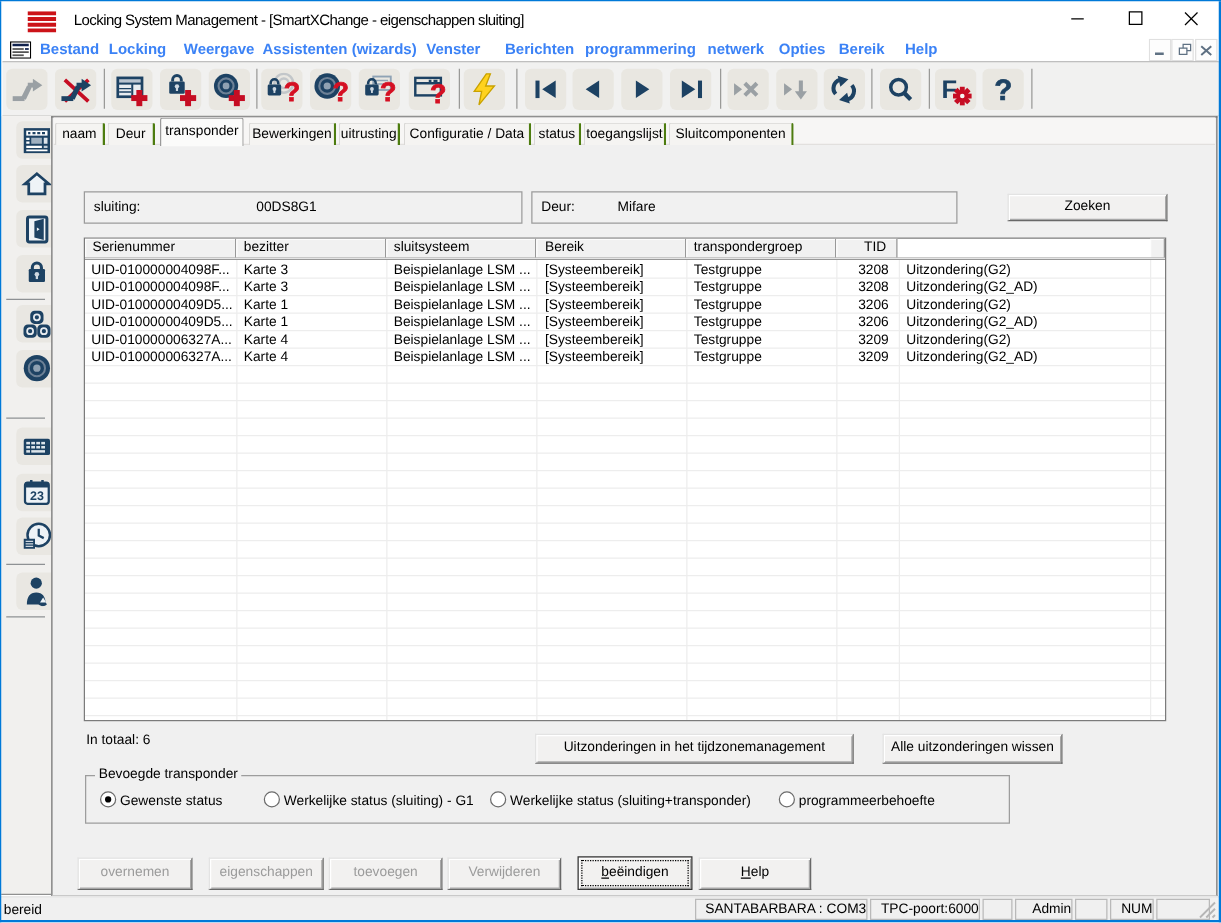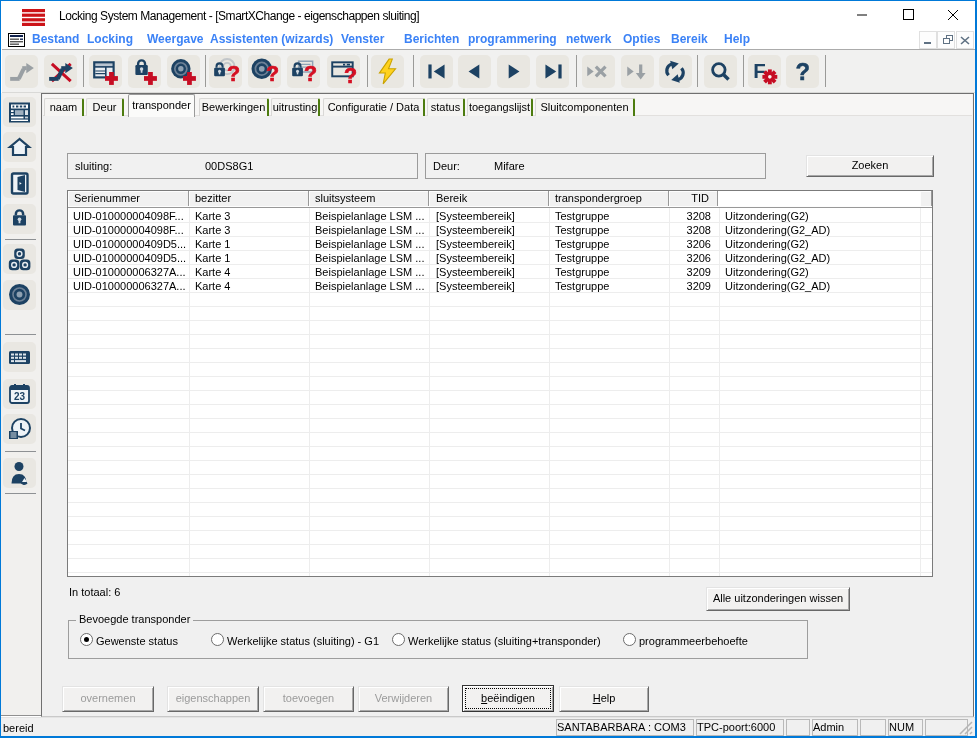--- a/index.html
+++ b/index.html
@@ -17,21 +17,21 @@
 
 #menubar{left:2px;top:28px;width:973px;height:21px;background:#fff;}
 .mi{position:absolute;top:32px;font-size:12px;color:#3b82f6;white-space:nowrap;font-weight:bold;}
 #menusep{left:2px;top:49px;width:973px;height:1px;background:#ababab;}
 
 #toolbar{left:2px;top:50px;width:973px;height:42px;background:#f1f1f0;border-bottom:1px solid #d9d9d7;}
 .tbtn{position:absolute;top:5px;width:33px;height:33px;background:#e9e7e1;border-radius:5px;display:flex;align-items:center;justify-content:center;}
 .tsep{position:absolute;top:5px;width:1px;height:32px;background:#9a9a98;}
 
 #sidebar{left:1px;top:93px;width:40px;height:622px;background:#f1f0ee;border-bottom:1px solid #909090;}
-.sbtn{position:absolute;left:2px;width:33px;height:30px;background:#e9e7e2;border-radius:5px;display:flex;align-items:center;justify-content:center;}
+.sbtn{position:absolute;left:12px;width:33px;height:30px;background:#e9e7e2;border-radius:5px;display:flex;align-items:center;justify-content:center;}
 .ssep{position:absolute;left:4px;width:31px;height:1px;background:#8e9194;}
 
 #mdi{left:41px;top:93px;width:931px;height:622px;background:#f0f0f0;border-left:1px solid #707070;border-top:1px solid #707070;border-right:1px solid #707070;border-bottom:1px solid #c9c9c9;}
 
 #tabstrip{position:absolute;left:1px;top:0px;width:929px;height:21px;background:#f7f6f5;border-bottom:1px solid #e2e0de;}
 .tab{position:absolute;top:4px;height:17px;background:#f5f4f2;border-top:1px solid #d9d8d6;border-left:1px solid #d9d8d6;border-right:2px solid #4d7c0f;border-radius:2px 2px 0 0;font-size:11px;color:#000;text-align:center;line-height:17px;}
 .tabactive{position:absolute;top:0px;height:22px;background:#fbfbfa;border:1px solid #9a9a9a;border-bottom:none;border-radius:2px 2px 0 0;font-size:11px;color:#000;text-align:center;line-height:20px;}
 
 .fieldbox{position:absolute;border:1px solid #9b9b9b;background:#f1f1f1;}
 .lbl{position:absolute;font-size:11px;color:#000;white-space:nowrap;}
@@ -44,21 +44,21 @@
 #hdrbottom{position:absolute;left:0;top:15px;width:100%;height:2px;background:#989898;box-shadow:inset 0 1px 0 #fdfdfd;}
 .rline{position:absolute;left:0;width:100%;height:1px;background:#ededed;}
 .cline{position:absolute;top:17px;width:1px;background:#ededed;}
 .cell{position:absolute;font-size:11px;color:#000;white-space:nowrap;}
 
 #grpbox{position:absolute;border:1px solid #9d9d9d;background:#f0f0f0;}
 .radio{position:absolute;width:11px;height:11px;border-radius:50%;background:#fff;border:1px solid #6c6c6c;}
 .radio .dot{position:absolute;left:3px;top:3px;width:5px;height:5px;border-radius:50%;background:#000;}
 
 #status{left:0px;top:717px;width:977px;height:19px;background:#f0f0f0;border-top:1px solid #e3e3e3;}
-.sfield{position:absolute;top:719px;height:15px;border:1px solid #b9b9b9;font-size:11px;color:#000;text-align:left;line-height:15px;}
+.sfield{position:absolute;top:719px;height:15px;border:1px solid #b9b9b9;font-size:11px;color:#000;text-align:right;line-height:15px;}
 </style>
 </head>
 <body>
 <div id="win">
   <div id="title" class="abs"></div>
   <div class="ttxt">Locking System Management - [SmartXChange - eigenschappen sluiting]</div>
 
   <svg class="abs" style="left:22px;top:9px" width="23" height="17" viewBox="0 0 23 17">
     <rect x="0" y="0" width="23" height="3.2" fill="#cc1318"></rect>
     <rect x="0" y="4.6" width="23" height="3.2" fill="#cc1318"></rect>
@@ -482,20 +482,21 @@
         <div class="cell" style="left:5px;top:89px">UID-010000006327A...</div>
         <div class="cell" style="left:127px;top:89px">Karte 4</div>
         <div class="cell" style="left:247px;top:89px">Beispielanlage LSM ...</div>
         <div class="cell" style="left:368px;top:89px">[Systeembereik]</div>
         <div class="cell" style="left:487px;top:89px">Testgruppe</div>
         <div class="cell" style="left:601px;top:89px;width:42px;text-align:right">3209</div>
         <div class="cell" style="left:657px;top:89px">Uitzondering(G2_AD)</div>
       </div>
 
     <div class="lbl" style="left:27px;top:492px">In totaal: 6</div>
+    <div class="cbtn" style="left:386px;top:493px;width:253px;height:22px;line-height:21px">Uitzonderingen in het tijdzonemanagement</div>
     <div class="cbtn" style="left:664px;top:493px;width:142px;height:22px;line-height:21px">Alle uitzonderingen wissen</div>
 
     <div id="grpbox" style="left:26px;top:526px;width:738px;height:37px"></div>
     <div class="lbl" style="left:34px;top:519px;background:#f0f0f0;padding:0 3px">Bevoegde transponder</div>
     <div class="radio" style="left:38px;top:539px">
         <div class="dot"></div>
       </div>
     <div class="lbl" style="left:54px;top:541px">Gewenste status</div>
     <div class="radio" style="left:169px;top:539px"></div>
     <div class="lbl" style="left:185px;top:541px">Werkelijke status (sluiting) - G1</div>

